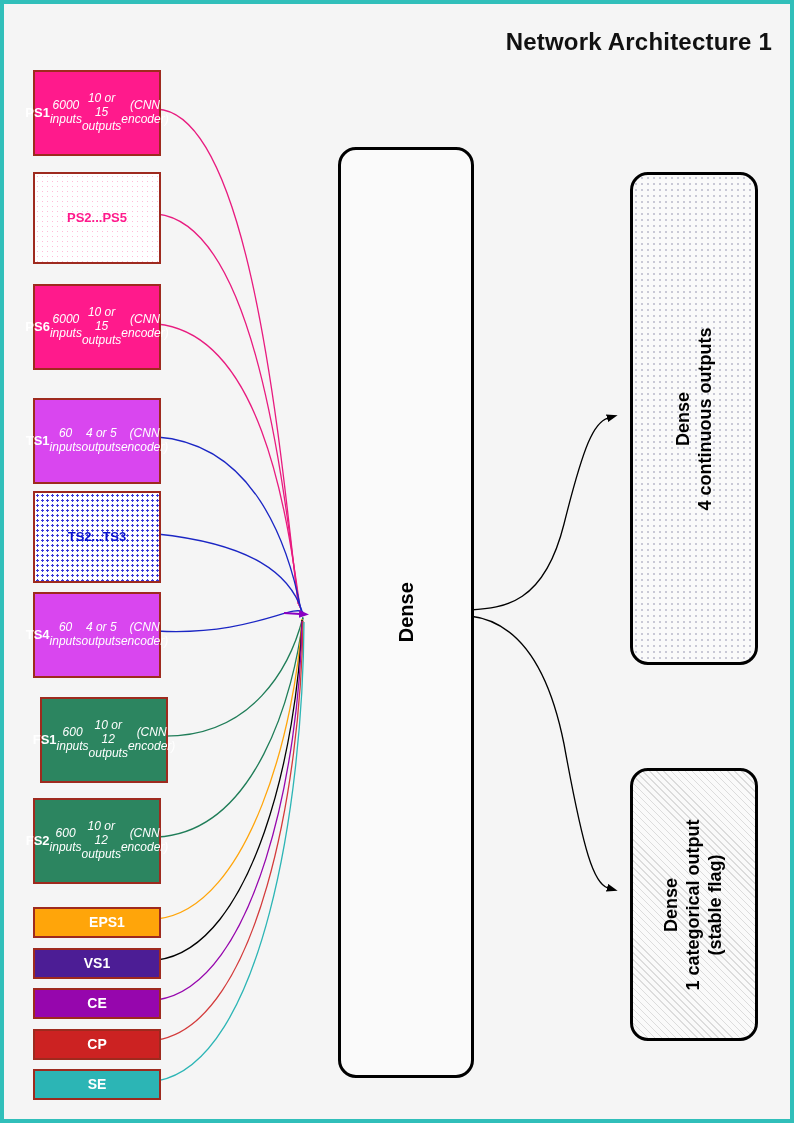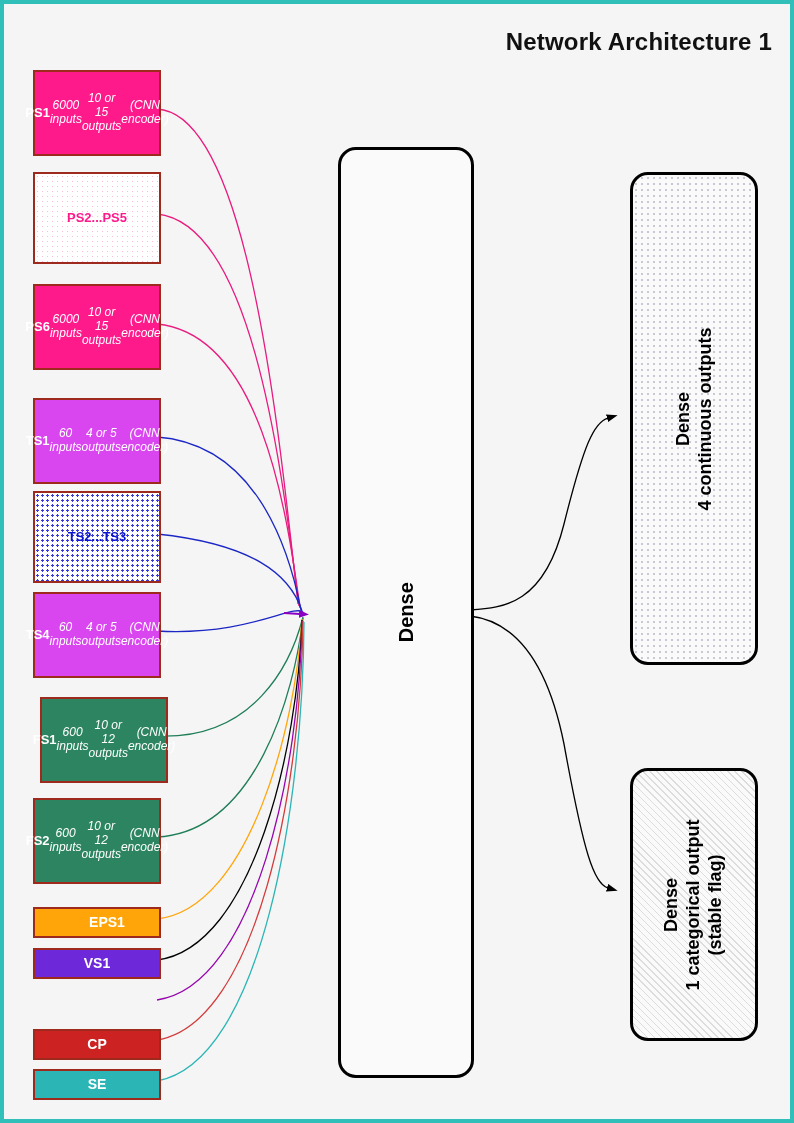--- a/index.html
+++ b/index.html
@@ -58,21 +58,21 @@
   .node .sub {
     font-style: italic;
     font-size: 12px;
   }
   .node.small .nm { font-size: 14px; }
 
   .fill-pink   { background: #ff1a8c; }
   .fill-blue   { background: #d946ef; }
   .fill-green  { background: #2c8560; }
   .fill-orange { background: #ffa50a; padding-left: 20px; }
-  .fill-slate  { background: #6d28d9; }
+  .fill-slate  { background: #4c1d95; }
   .fill-purple { background: #9606ad; }
   .fill-red    { background: #cc2222; }
   .fill-teal   { background: #2cb5b5; }
 
   .ghost-pink {
     background-color: #ffffff;
     background-image: radial-gradient(#ffbcd8 0.9px, transparent 1px);
     background-size: 5px 5px;
     color: #ff1a8c;
   }
@@ -209,20 +209,23 @@
     <div class="sub">10 or 12 outputs</div>
     <div class="sub">(CNN encoder)</div>
   </div>
 
   <div class="node small fill-orange" id="n-eps1" style="left:29px;top:903px;width:128px;height:31px;">
     <div class="nm">EPS1</div>
   </div>
   <div class="node small fill-slate" id="n-vs1" style="left:29px;top:944px;width:128px;height:31px;">
     <div class="nm">VS1</div>
   </div>
+  <div class="node small fill-purple" id="n-ce" style="left:29px;top:984px;width:128px;height:31px;">
+    <div class="nm">CE</div>
+  </div>
   <div class="node small fill-red" id="n-cp" style="left:29px;top:1025px;width:128px;height:31px;">
     <div class="nm">CP</div>
   </div>
   <div class="node small fill-teal" id="n-se" style="left:29px;top:1065px;width:128px;height:31px;">
     <div class="nm">SE</div>
   </div>
 
   <div class="dense" id="dense-main" style="left:334px;top:143px;width:136px;height:931px;">
     <div class="vlabel">Dense</div>
   </div>

